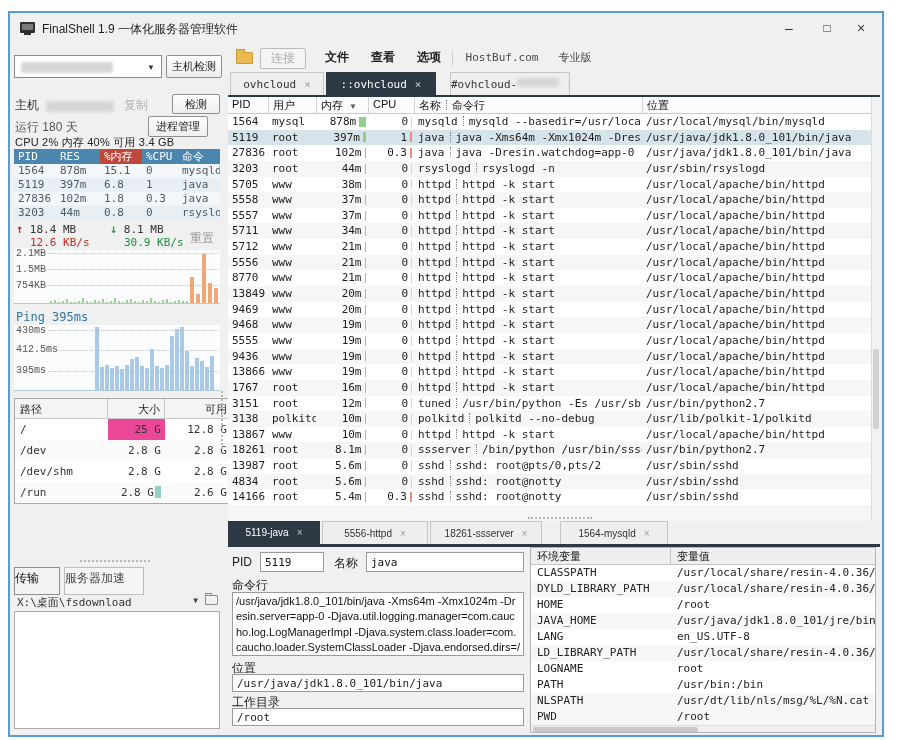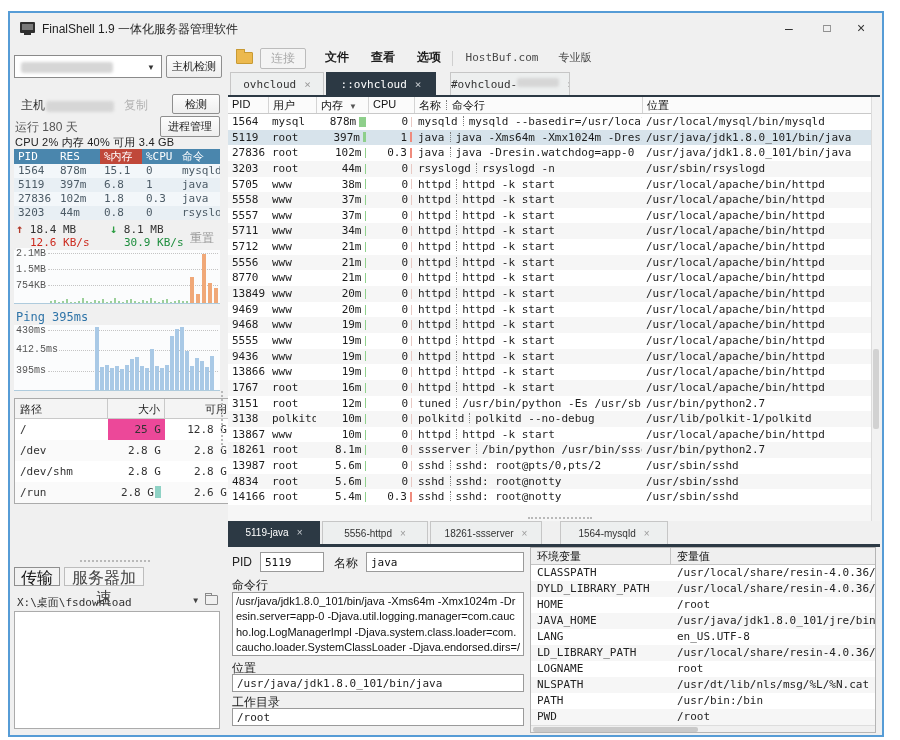--- a/index.html
+++ b/index.html
@@ -54,21 +54,21 @@
   .dhead div{border-right:1px solid #c9c9c9;padding-left:5px}
   .drow{display:flex;height:21px;line-height:21px;color:#333;font-family:"DejaVu Sans Mono",monospace}
   .drow.alt{background:#fafafa}
   .dc{padding-left:5px;overflow:hidden;white-space:nowrap}
   .d-path{width:93px}.d-size{width:57px;text-align:right;padding-right:4px}.d-avail{flex:1;text-align:right;padding-right:8px}
   .fillfull{background:#ec4899}
   .fillchip{display:inline-block;width:6px;height:12px;background:#8fd2c5;vertical-align:-2px;margin-left:1px}
   .hgrip{border-top:2px dotted #b9b9b9}
   .vgrip{border-left:2px dotted #b9b9b9}
   
-  .sbtab{position:absolute;height:19px;line-height:20px;font-size:16px;text-align:center}
+  .sbtab{position:absolute;height:28px;line-height:20px;font-size:12px;}
   .sbtab.on{background:#f2f2f2;border:1px solid #8f8f8f;color:#111}
   .sbtab.off{background:#f5f5f5;border:1px solid #bdbdbd;color:#444}
   .pathrow{position:absolute;left:2px;top:540px;width:206px;height:18px;font-size:11px;color:#333}
   .filebox{position:absolute;left:2px;top:558px;width:206px;bottom:4px;background:#fff;border:1px solid #ababab}
   .folder-outline{position:absolute;right:2px;top:2px;width:13px;height:10px;border:1px solid #8a8a8a;border-radius:1px}
   .folder-outline:before{content:"";position:absolute;left:-1px;top:-3px;width:5px;height:2px;border:1px solid #8a8a8a;border-bottom:none}
   
   .main{position:absolute;left:218px;top:34px;right:2px;bottom:2px}
   .toolbar{position:absolute;left:0;top:0;right:0;height:23px}
   .folder-ico{position:absolute;left:8px;top:5px;width:17px;height:12px;background:#ecb94e;border:1px solid #c89a33;border-radius:1px}
@@ -143,27 +143,27 @@
     <span class="wbtn close">×</span>
   </div>
 
   <div class="sidebar">
     <div class="combo">
       <span class="blur-blob abs" style="left:6px;top:6px;width:92px;height:11px"></span>
       <span class="caret">▼</span>
     </div>
     <div class="btn abs" style="left:154px;top:2px;width:56px;height:23px;line-height:21px">主机检测</div>
 
-    <span class="sb-label abs" style="left:9px;top:44px">主机</span>
+    <span class="sb-label abs" style="left:3px;top:44px">主机</span>
     <span class="blur-blob abs" style="left:34px;top:48px;width:68px;height:11px"></span>
     <span class="link-dim abs" style="left:112px;top:44px">复制</span>
     <div class="btn abs" style="left:160px;top:41px;width:48px;height:20px;line-height:18px">检测</div>
 
     <span class="sb-label abs" style="left:3px;top:66px;color:#555">运行 180 天</span>
-    <div class="btn abs" style="left:148px;top:63px;width:60px;height:21px;line-height:19px">进程管理</div>
+    <div class="btn abs" style="left:136px;top:63px;width:60px;height:21px;line-height:19px">进程管理</div>
 
     <div class="stats-line">CPU 2%  内存 40%  可用 3.4 GB</div>
 
     <div class="sb-table mono">
       <div class="sb-head">
         <div class="sbc sbc0 h0">PID</div>
         <div class="sbc sbc1 h1">RES</div>
         <div class="sbc sbc2 h2">%内存</div>
         <div class="sbc sbc3 h3">%CPU</div>
         <div class="sbc sbc4 h4">命令</div>
@@ -824,28 +824,28 @@
                 <div class="e-val">en_US.UTF-8</div>
               </div>
               <div class="erow alt">
                 <div class="e-name">LD_LIBRARY_PATH</div>
                 <div class="e-val">/usr/local/share/resin-4.0.36/libexec64:/us</div>
               </div>
               <div class="erow">
                 <div class="e-name">LOGNAME</div>
                 <div class="e-val">root</div>
               </div>
+              <div class="erow">
+                <div class="e-name">PATH</div>
+                <div class="e-val">/usr/bin:/bin</div>
+              </div>
               <div class="erow alt">
                 <div class="e-name">NLSPATH</div>
                 <div class="e-val">/usr/dt/lib/nls/msg/%L/%N.cat</div>
               </div>
-              <div class="erow">
-                <div class="e-name">PATH</div>
-                <div class="e-val">/usr/bin:/bin</div>
-              </div>
               <div class="erow alt">
                 <div class="e-name">PWD</div>
                 <div class="e-val">/root</div>
               </div>
             </div>
         <div class="hscroll">
           <div class="hthumb"></div>
         </div>
       </div>
     </div>

